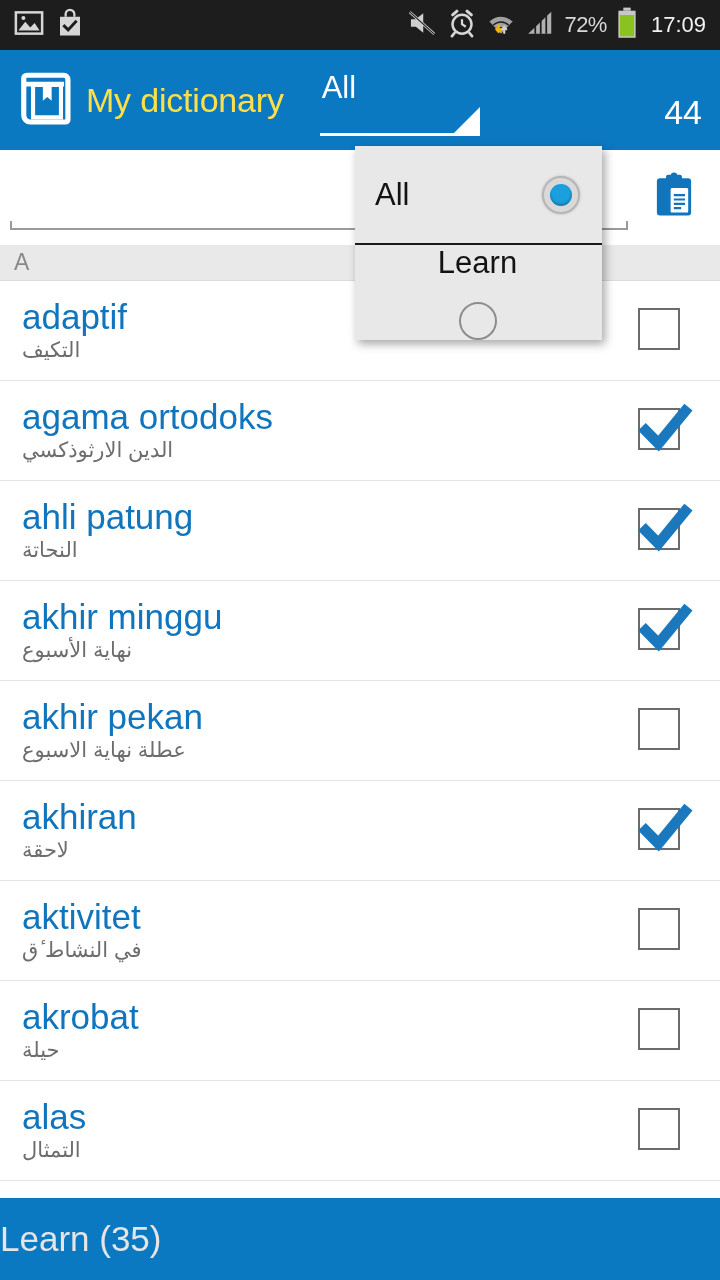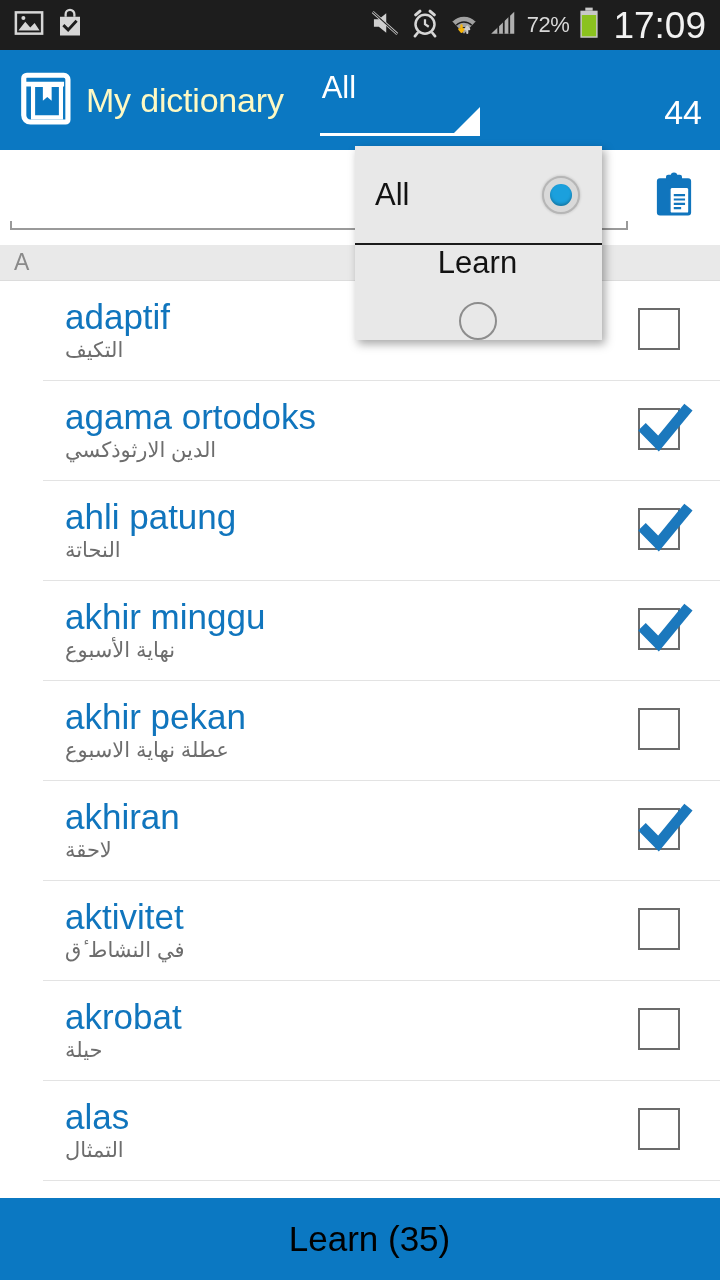--- a/index.html
+++ b/index.html
@@ -37,39 +37,39 @@
     gap: 9px;
   }
   .sb-icon { display: block; }
   .battery-pct {
     color: #d8d8d8;
     font-size: 22px;
     letter-spacing: -0.5px;
   }
   .clock {
     color: #f2f2f2;
-    font-size: 37px;
+    font-size: 22px;
     letter-spacing: 0px;
     margin-left: 4px;
     line-height: 1;
   }
 
   
   .app-bar {
     height: 100px;
     background: #0b78c2;
     display: flex;
     align-items: center;
     padding: 0 18px 0 16px;
     box-sizing: border-box;
     position: relative;
   }
   .app-logo { flex: 0 0 auto; margin-right: 8px; }
   .app-title {
-    color: #fef9c3;
+    color: #fde047;
     font-size: 34px;
     font-weight: normal;
     letter-spacing: -0.2px;
     white-space: nowrap;
   }
   .spinner {
     margin-left: 36px;
     width: 160px;
     height: 72px;
     position: relative;
@@ -172,21 +172,20 @@
     border-bottom: 1px solid #dcdcdc;
   }
   .section-header-label {
     color: #8a8a8a;
     font-size: 23px;
   }
 
   
   .word-list {
     background: #ffffff;
-    padding-left: 43px;
   }
   .word-row {
     height: 100px;
     display: flex;
     align-items: center;
     border-bottom: 1px solid #e3e3e3;
     padding: 0 22px 0 22px;
     box-sizing: border-box;
     background: #ffffff;
     cursor: pointer;
@@ -302,26 +301,25 @@
     width: 720px;
     height: 82px;
     background: #0b78c2;
     display: flex;
     align-items: stretch;
   }
   .bottom-btn {
     flex: 1 1 50%;
     display: flex;
     align-items: center;
-    justify-content: center;
-    color: #000000;
+    justify-content: flex-start;
+    color: #e5e5e5;
     font-size: 35px;
     cursor: pointer;
     user-select: none;
-    margin-left: 19px;
   }
   .list-viewport {
     height: 919px;
     overflow: hidden;
   }
 </style>
 </head>
 <body>
 
 <div class="status-bar">

